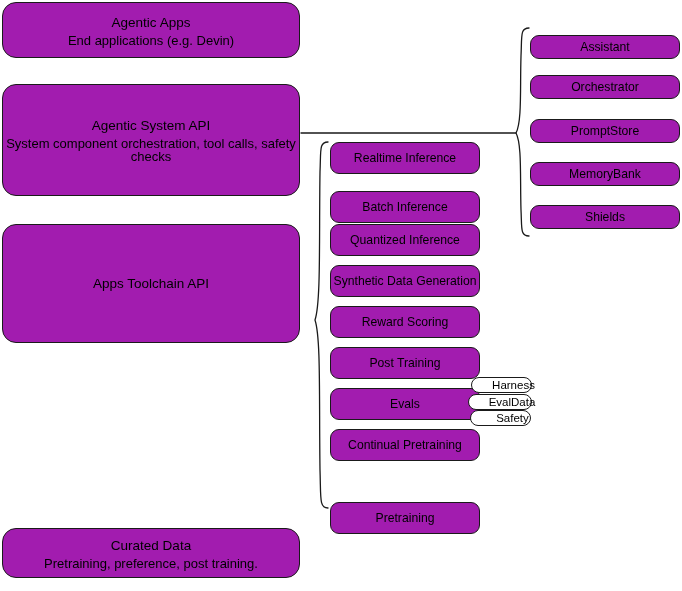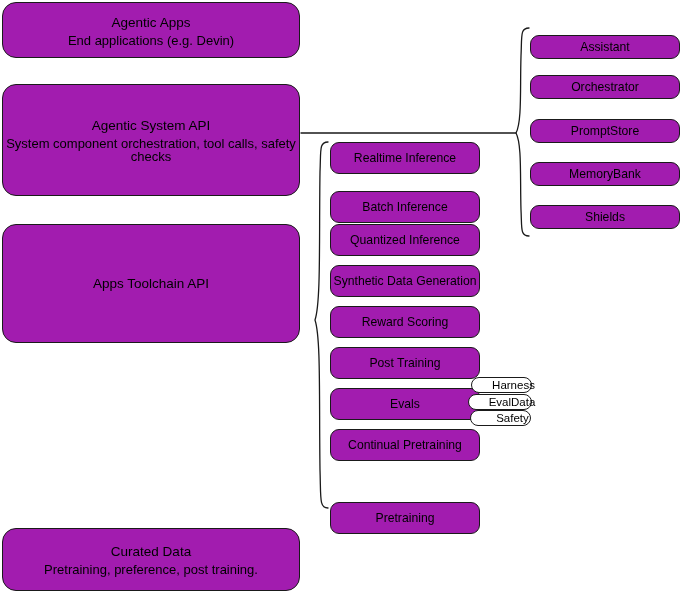--- a/index.html
+++ b/index.html
@@ -128,21 +128,21 @@
     <div class="title">Agentic System API</div>
     <div class="subtitle">System component orchestration, tool calls, safety checks</div>
   </div>
 
   <div class="box layer" style="top:224px; height:119px;">
     <div class="title">Apps Toolchain API</div>
   </div>
 
 
 
-  <div class="box layer" style="top:528px; height:63px;">
+  <div class="box layer" style="top:528px; height:50px;">
     <div class="title">Curated Data</div>
     <div class="subtitle">Pretraining, preference, post training.</div>
   </div>
 
   <div class="box cap" style="top:142px;">
     <span>Realtime Inference</span>
   </div>
   <div class="box cap" style="top:191px;">
     <span>Batch Inference</span>
   </div>

